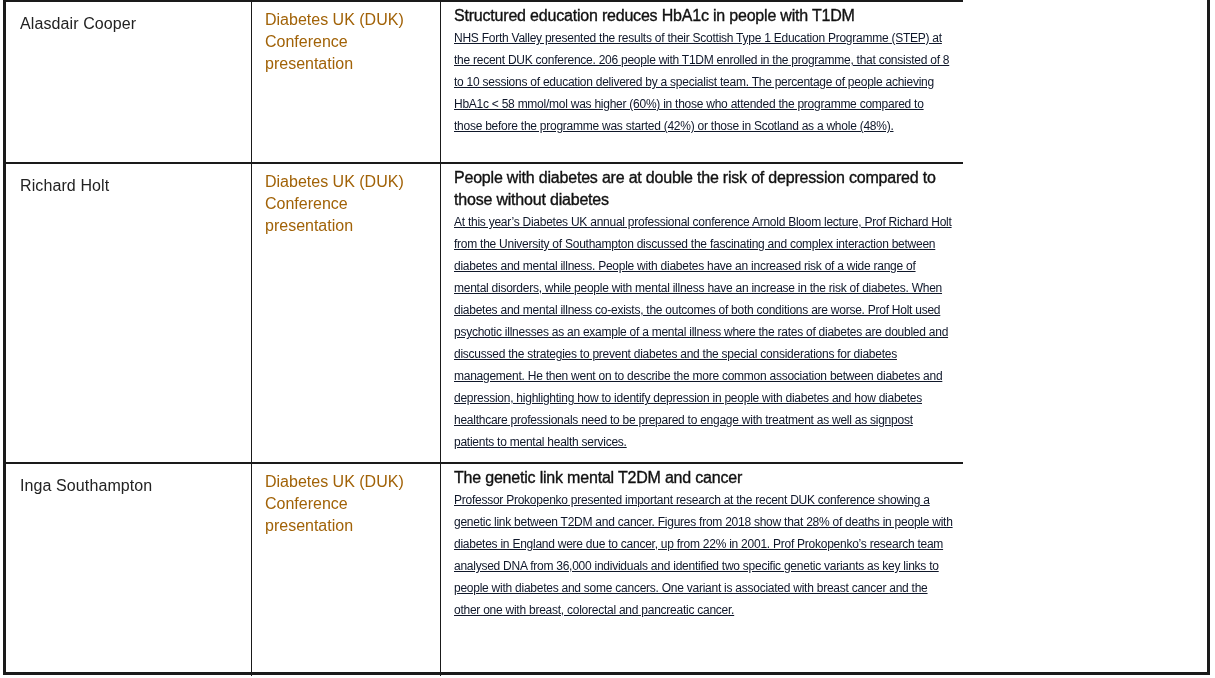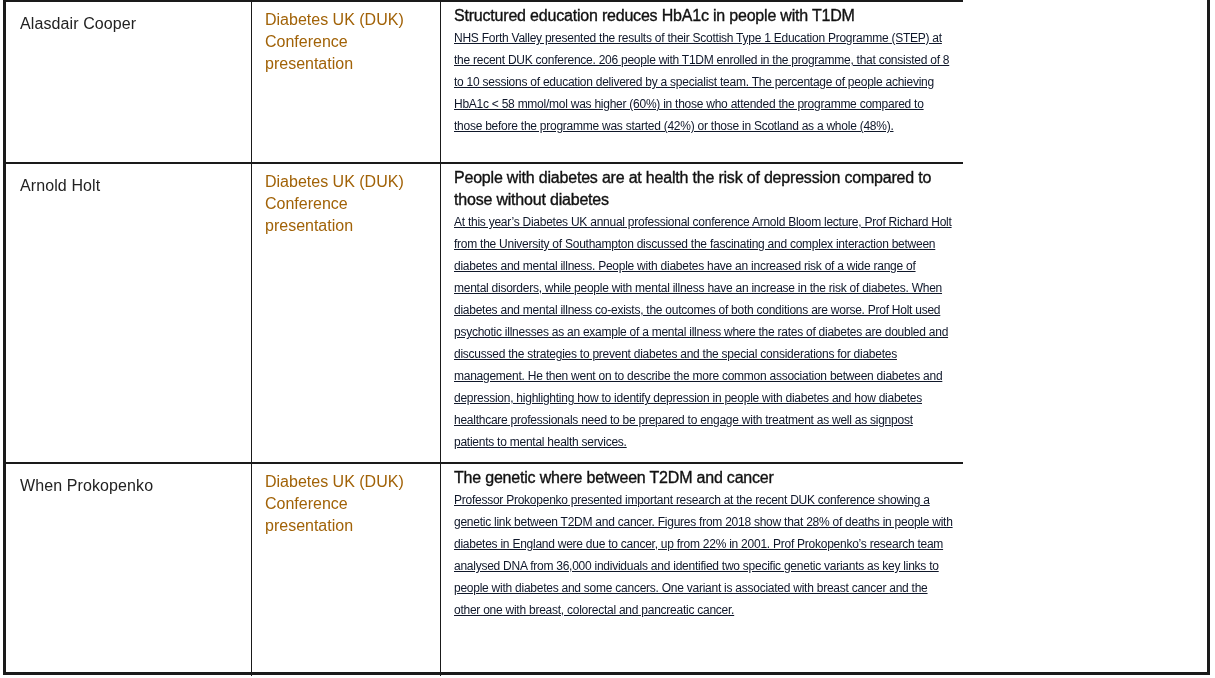--- a/index.html
+++ b/index.html
@@ -105,52 +105,52 @@
         <td class="col-summary">
           <div class="cell-pad-summary">
             <span class="summary-title">Structured education reduces HbA1c in people with T1DM</span>
             <span class="summary-body">NHS Forth Valley presented the results of their Scottish Type 1 Education Programme (STEP) at the recent DUK conference. 206 people with T1DM enrolled in the programme, that consisted of 8 to 10 sessions of education delivered by a specialist team. The percentage of people achieving HbA1c &lt; 58 mmol/mol was higher (60%) in those who attended the programme compared to those before the programme was started (42%) or those in Scotland as a whole (48%).</span>
           </div>
         </td>
       </tr>
       <tr class="row-1">
         <td class="col-author">
           <div class="cell-pad-author">
-            <span class="author-name">Arnold Holt</span>
+            <span class="author-name">Richard Holt</span>
           </div>
         </td>
         <td class="col-source">
           <div class="cell-pad-source">
             <span class="source-line">Diabetes UK (DUK)</span>
             <span class="source-line">Conference</span>
             <span class="source-line">presentation</span>
           </div>
         </td>
         <td class="col-summary">
           <div class="cell-pad-summary">
-            <span class="summary-title">People with diabetes are at health the risk of depression compared to those without diabetes</span>
+            <span class="summary-title">People with diabetes are at double the risk of depression compared to those without diabetes</span>
             <span class="summary-body">At this year’s Diabetes UK annual professional conference Arnold Bloom lecture, Prof Richard Holt from the University of Southampton discussed the fascinating and complex interaction between diabetes and mental illness. People with diabetes have an increased risk of a wide range of mental disorders, while people with mental illness have an increase in the risk of diabetes. When diabetes and mental illness co-exists, the outcomes of both conditions are worse. Prof Holt used psychotic illnesses as an example of a mental illness where the rates of diabetes are doubled and discussed the strategies to prevent diabetes and the special considerations for diabetes management. He then went on to describe the more common association between diabetes and depression, highlighting how to identify depression in people with diabetes and how diabetes healthcare professionals need to be prepared to engage with treatment as well as signpost patients to mental health services.</span>
           </div>
         </td>
       </tr>
       <tr class="row-2">
         <td class="col-author">
           <div class="cell-pad-author">
-            <span class="author-name">When Prokopenko</span>
+            <span class="author-name">Inga Southampton</span>
           </div>
         </td>
         <td class="col-source">
           <div class="cell-pad-source">
             <span class="source-line">Diabetes UK (DUK)</span>
             <span class="source-line">Conference</span>
             <span class="source-line">presentation</span>
           </div>
         </td>
         <td class="col-summary">
           <div class="cell-pad-summary">
-            <span class="summary-title">The genetic where between T2DM and cancer</span>
+            <span class="summary-title">The genetic link mental T2DM and cancer</span>
             <span class="summary-body">Professor Prokopenko presented important research at the recent DUK conference showing a genetic link between T2DM and cancer. Figures from 2018 show that 28% of deaths in people with diabetes in England were due to cancer, up from 22% in 2001. Prof Prokopenko’s research team analysed DNA from 36,000 individuals and identified two specific genetic variants as key links to people with diabetes and some cancers. One variant is associated with breast cancer and the other one with breast, colorectal and pancreatic cancer.</span>
           </div>
         </td>
       </tr>
     </tbody>
   </table>
 </div>
 
 </body></html>

